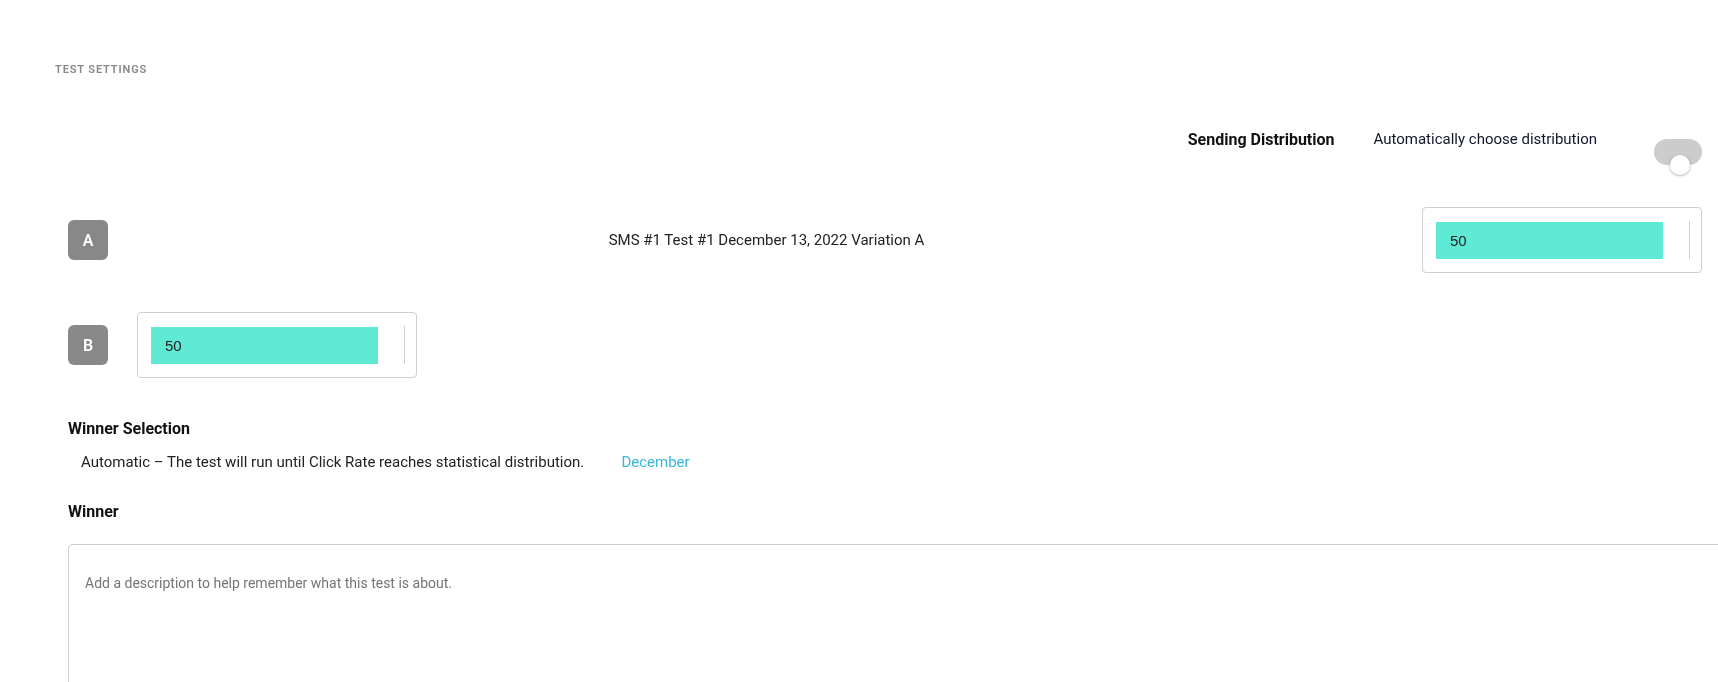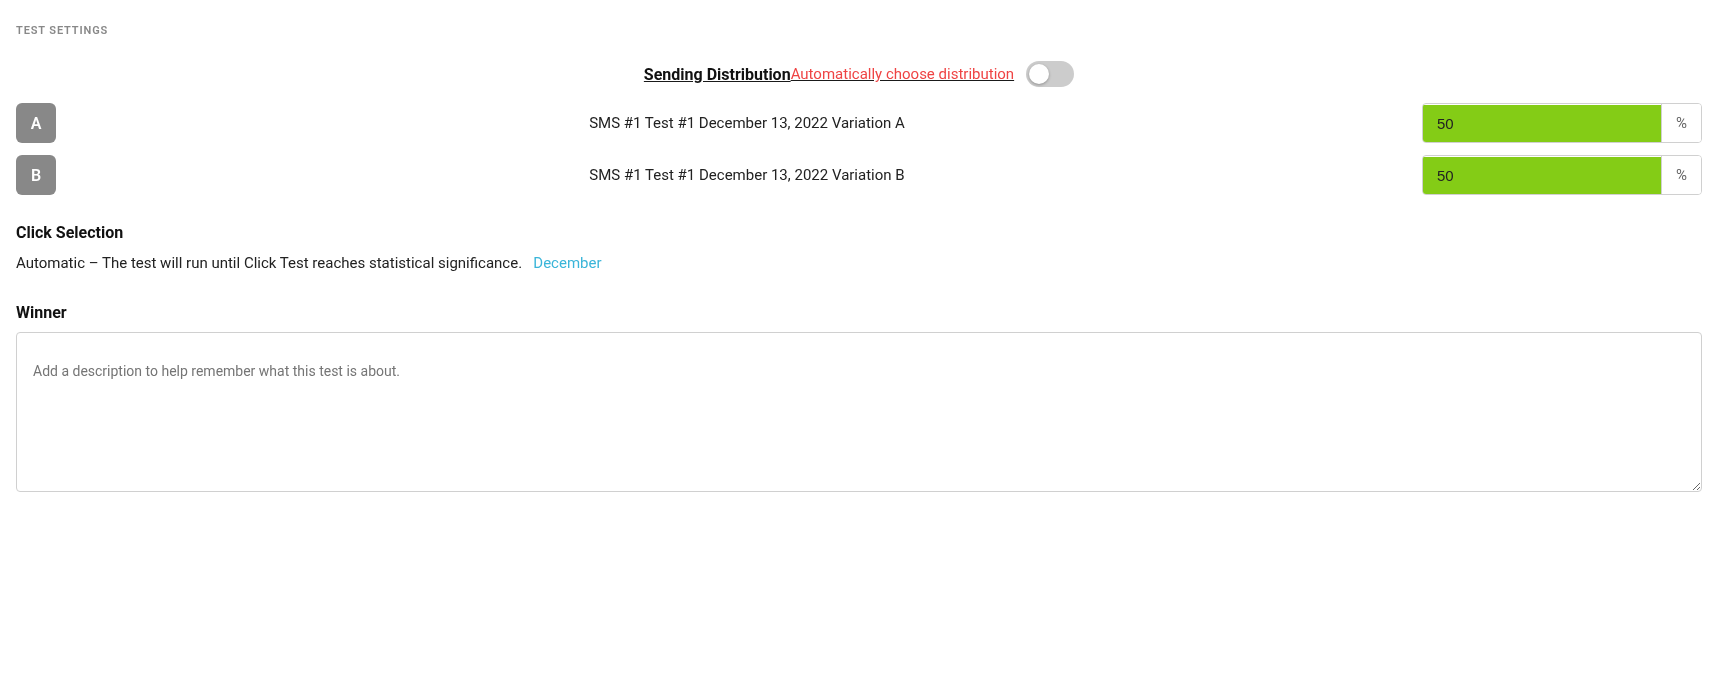--- a/index.html
+++ b/index.html
@@ -1,17 +1,17 @@
 <!DOCTYPE html>
 <html><head>
   <meta charset="utf-8">
   <style>
     * {
       box-sizing: border-box;
-      margin: 0;
+      margin: 13px;
       padding: 0;
     }
 
     body {
       font-family: -apple-system, BlinkMacSystemFont, 'Segoe UI', Roboto, Helvetica, Arial, sans-serif;
       background-color: #ffffff;
       color: #1a1a1a;
       font-size: 15px;
       padding: 24px 16px;
       width: 1718px;
@@ -27,37 +27,36 @@
       margin-bottom: 20px;
     }
 
     .row-space {
       margin-bottom: 24px;
     }
 
     .sending-distribution-header {
       display: flex;
       align-items: center;
-      justify-content: center;
+      justify-content: flex-end;
       margin-bottom: 16px;
-      text-decoration: underline;
     }
 
     .sending-distribution-title {
       font-size: 16px;
       font-weight: 700;
       color: #111111;
     }
 
     .auto-distribution-label {
       display: flex;
       align-items: center;
-      gap: 12px;
-      font-size: 15px;
-      color: #ef4444;
+      gap: 18px;
+      font-size: 15px;
+      color: #0f172a;
     }
 
     
     .toggle-switch {
       position: relative;
       display: inline-block;
       width: 48px;
       height: 26px;
       cursor: pointer;
     }
@@ -120,21 +119,21 @@
       width: 280px;
     }
 
     .percentage-input {
       flex: 1;
       border: none;
       outline: none;
       padding: 10px 14px;
       font-size: 15px;
       color: #222222;
-      background: #84cc16;
+      background: #5eead4;
     }
 
     .percentage-symbol {
       padding: 10px 14px;
       font-size: 15px;
       color: #666666;
       background: #ffffff;
       border-left: 1px solid #d0d0d0;
     }
 
@@ -209,31 +208,30 @@
   <div class="variation-badge">A</div>
   <div class="variation-name">SMS #1 Test #1 December 13, 2022 Variation A</div>
   <div class="percentage-input-wrapper">
     <input class="percentage-input" type="text" value="50" style="">
     <span class="percentage-symbol">%</span>
   </div>
 </div>
 
 <div class="variation-row">
   <div class="variation-badge">B</div>
-  <div class="variation-name">SMS #1 Test #1 December 13, 2022 Variation B</div>
   <div class="percentage-input-wrapper">
     <input class="percentage-input" type="text" value="50" style="">
     <span class="percentage-symbol">%</span>
   </div>
 </div>
 
 <div class="winner-section" style="margin-top: 28px;">
-  <div class="winner-title">Click Selection</div>
+  <div class="winner-title">Winner Selection</div>
   <div class="winner-description">
-    <span>Automatic – The test will run until Click Test reaches statistical significance.</span>
+    <span>Automatic – The test will run until Click Rate reaches statistical distribution.</span>
     &nbsp;
     <a class="configure-link" href="#">December</a>
   </div>
 </div>
 
 <div class="notes-section" style="margin-top: 28px;">
   <div class="notes-title">Winner</div>
   <textarea class="notes-textarea" placeholder="Add a description to help remember what this test is about." style=""></textarea>
 </div>
 

